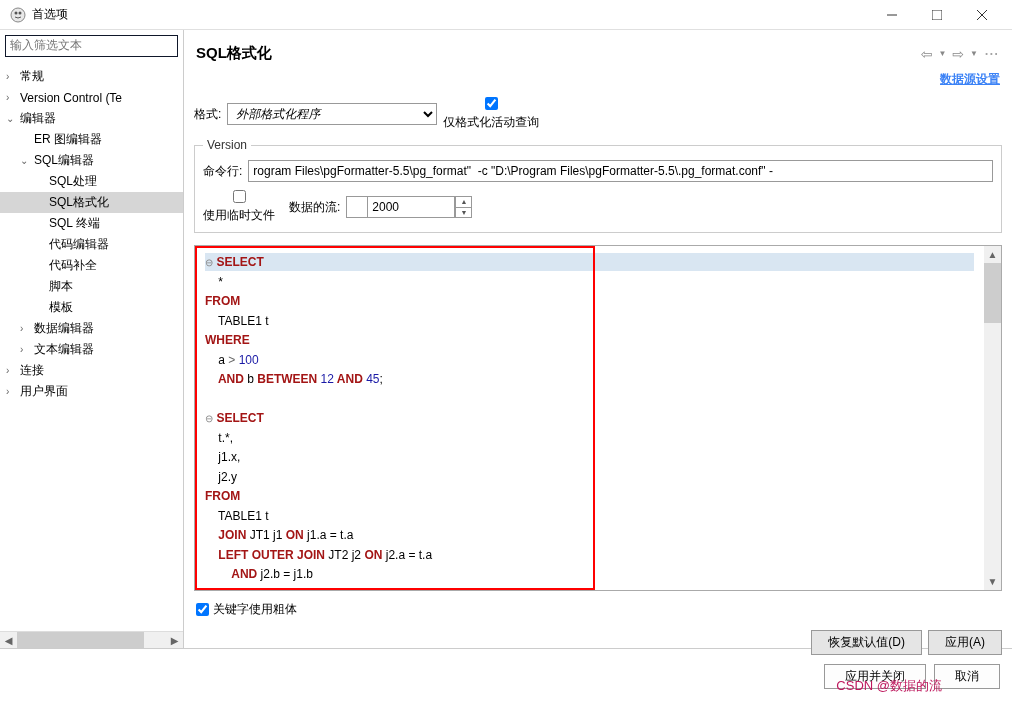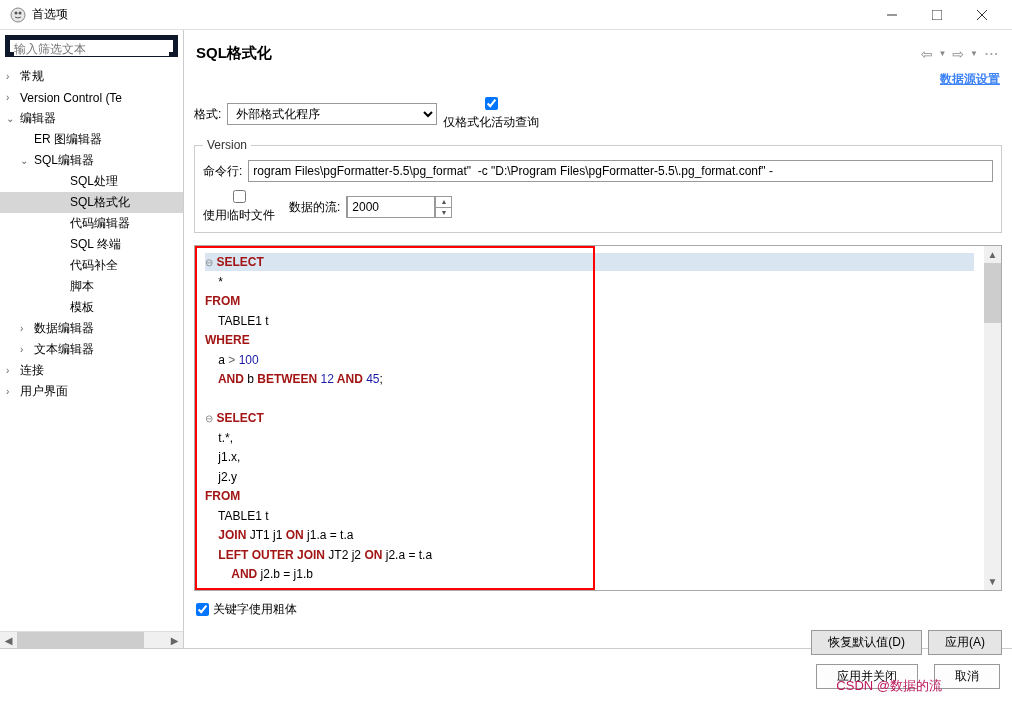--- a/index.html
+++ b/index.html
@@ -9,51 +9,51 @@
     .titlebar-icon { width: 16px; height: 16px; margin-right: 6px; display: flex; align-items: center; justify-content: center; }
     .titlebar-icon svg { width: 16px; height: 16px; }
     .titlebar-text { flex: 1; }
     .win-controls { display: flex; gap: 0; }
     .win-btn { width: 45px; height: 28px; display: flex; align-items: center; justify-content: center; cursor: default; }
     .win-btn svg { width: 10px; height: 10px; }
     
     .main-area { display: flex; height: 618px; }
     
     .sidebar { width: 184px; display: flex; flex-direction: column; border-right: 1px solid #ccc; }
-    .filter-box { margin: 5px; padding: 2px 4px; border: 5px solid #0f172a; height: 22px; }
+    .filter-box { margin: 5px; padding: 2px 4px; border: 1px solid #0f172a; height: 22px; }
     .filter-box input { border: none; outline: none; width: 100%; color: #888; }
     .tree { flex: 1; padding: 4px 0; overflow: hidden; }
     .tree-item { display: flex; align-items: center; height: 21px; padding-left: 6px; cursor: default; white-space: nowrap; }
     .tree-item.l1 { padding-left: 20px; }
-    .tree-item.l2 { padding-left: 56px; }
+    .tree-item.l2 { padding-left: 35px; }
     .tree-item .caret { width: 12px; display: inline-block; color: #666; font-size: 10px; margin-right: 2px; }
     .tree-item.selected { background: #d6d6d6; }
     .scroll-h { height: 17px; background: #f0f0f0; display: flex; align-items: center; border-top: 1px solid #ddd; }
     .scroll-arrow { width: 17px; height: 17px; display: flex; align-items: center; justify-content: center; color: #666; font-size: 10px; }
     .scroll-track { flex: 1; height: 100%; background: #f0f0f0; position: relative; }
     .scroll-thumb { position: absolute; height: 100%; background: #cdcdcd; width: 85%; left: 0; }
     
     .content { flex: 1; display: flex; flex-direction: column; padding: 0; }
     .content-header { display: flex; align-items: center; padding: 14px 12px 8px 12px; }
     .content-title { font-size: 15px; font-weight: bold; flex: 1; }
     .toolbar-icons { display: flex; gap: 6px; align-items: center; }
     .toolbar-icons span { color: #888; font-size: 14px; }
     .link-row { text-align: right; padding: 0 12px 6px 0; }
     .link-row a { color: #3b82f6; text-decoration: underline; cursor: pointer; font-weight: bold; }
     
     .form-row { display: flex; align-items: center; padding: 3px 10px; gap: 6px; }
     .form-row label { }
-    .form-row select { width: 210px; height: 22px; border: 1px solid #999; padding: 0 4px; background: #fff; }
+    .form-row select { width: 210px; height: 22px; border: 1px solid #999; padding: 0 4px; background: #fff; font-style: italic; }
     .form-row input[type=text] { height: 22px; border: 1px solid #999; padding: 0 4px; }
     .checkbox-wrap { display: flex; align-items: center; gap: 4px; flex-direction: column; }
     .checkbox-wrap input { width: 13px; height: 13px; }
     
     fieldset.settings-group { margin: 4px 10px; border: 1px solid #ccc; padding: 6px 8px 8px 8px; }
     fieldset.settings-group legend { padding: 0 4px; color: #333; }
-    .spinner-wrap { display: flex; align-items: center; border: 1px solid #999; height: 22px; }
+    .spinner-wrap { display: flex; align-items: center; border: 1px solid #999; height: 22px; padding-left: 20px; }
     .spinner-wrap input { border: none; outline: none; width: 88px; padding: 0 4px; height: 100%; }
     .spinner-btns { display: flex; flex-direction: column; width: 16px; height: 100%; border-left: 1px solid #999; }
     .spinner-btns span { flex: 1; display: flex; align-items: center; justify-content: center; font-size: 7px; color: #555; border-bottom: 1px solid #999; }
     .spinner-btns span:last-child { border-bottom: none; }
     
     .preview-container { margin: 8px 10px 4px 10px; border: 1px solid #aaa; position: relative; height: 407px; display: flex; }
     .preview-red-border { position: absolute; border: 2px solid red; top: 0; left: 0; width: 400px; height: 100%; pointer-events: none; }
     .code-area { flex: 1; padding: 6px 10px; font-family: Consolas, Monaco, monospace; font-size: 13px; line-height: 1.5; background: #fff; overflow: hidden; white-space: pre; }
     .code-area .keyword { color: #a31515; font-weight: bold; }
     .code-area .num { color: #1a1aa6; }
@@ -62,21 +62,21 @@
     .code-line.first { background: #d9e6f2; display: inline-block; width: 100%; }
     .code-scroll-v { width: 17px; background: #f0f0f0; display: flex; flex-direction: column; }
     .code-scroll-v .track { flex: 1; position: relative; }
     .code-scroll-v .thumb { position: absolute; width: 100%; background: #cdcdcd; height: 60px; top: 0; }
     
     .keywords-row { padding: 6px 12px; display: flex; align-items: center; gap: 4px; }
     
     .bottom-bar1 { display: flex; justify-content: flex-end; padding: 6px 10px; gap: 6px; }
     .bottom-bar1 button { height: 25px; padding: 0 16px; border: 1px solid #999; background: #e5e5e5; cursor: default; }
     
-    .footer { border-top: 1px solid #ccc; padding: 10px 12px; display: flex; justify-content: flex-end; align-items: center; gap: 16px; height: 55px; }
+    .footer { border-top: 1px solid #ccc; padding: 10px 12px; display: flex; justify-content: flex-end; align-items: center; gap: 8px; height: 55px; }
     .footer button { height: 25px; padding: 0 20px; border: 1px solid #999; background: #fdfdfd; cursor: default; }
     .watermark { position: absolute; right: 70px; bottom: 10px; color: #be185d; font-size: 13px; pointer-events: none; }
     
     .arrow-icon-left { color: #e0a030; }
     .arrow-icon-right { color: #888; }
     .menu-dots { color: #888; letter-spacing: -1px; }
   </style>
 </head>
 <body>
 
@@ -140,25 +140,25 @@
       <div class="tree-item l2">
           <span class="caret"></span>
           <span>SQL处理</span>
         </div>
       <div class="tree-item l2 selected">
           <span class="caret"></span>
           <span>SQL格式化</span>
         </div>
       <div class="tree-item l2">
           <span class="caret"></span>
+          <span>SQL 终端</span>
+        </div>
+      <div class="tree-item l2">
+          <span class="caret"></span>
           <span>代码编辑器</span>
-        </div>
-      <div class="tree-item l2">
-          <span class="caret"></span>
-          <span>SQL 终端</span>
         </div>
       <div class="tree-item l2">
           <span class="caret"></span>
           <span>代码补全</span>
         </div>
       <div class="tree-item l2">
           <span class="caret"></span>
           <span>脚本</span>
         </div>
       <div class="tree-item l2">

